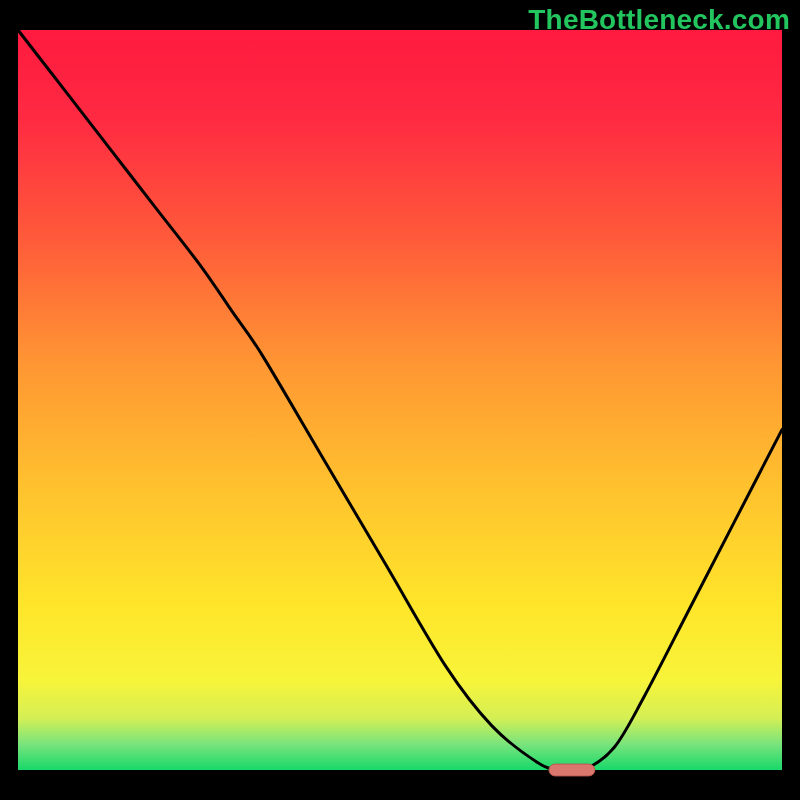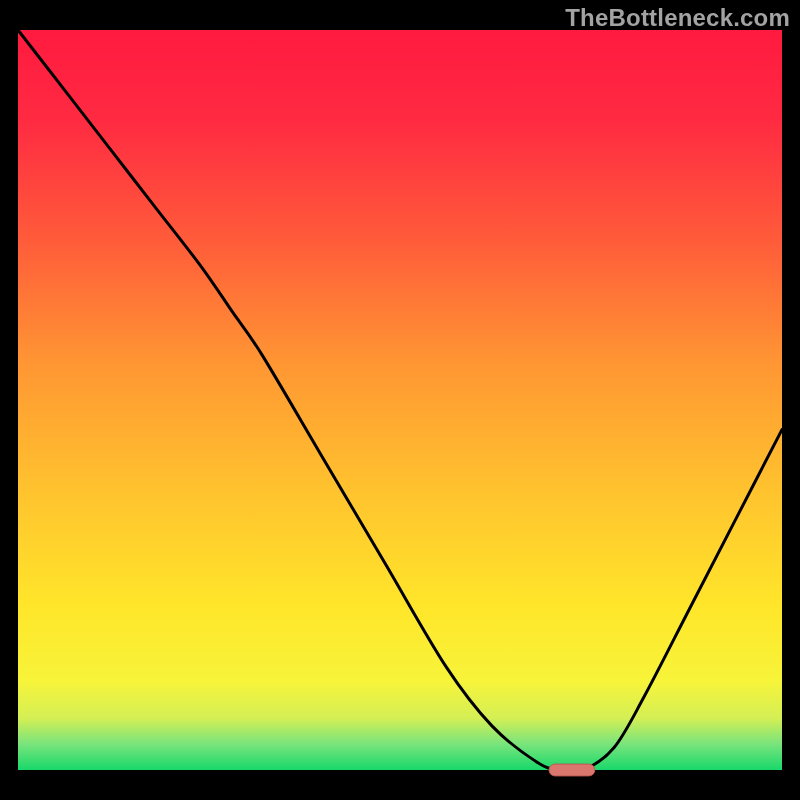--- a/index.html
+++ b/index.html
@@ -14,23 +14,23 @@
   .frame {
     position: relative;
     width: 800px;
     height: 800px;
     background: #000;
   }
   .watermark {
     position: absolute;
     top: 4px;
     right: 10px;
-    font-size: 24px;
+    font-size: 28px;
     font-weight: 600;
-    color: #a3a3a3;
+    color: #22c55e;
     letter-spacing: 0.2px;
     z-index: 5;
   }
   svg {
     position: absolute;
     top: 0;
     left: 0;
   }
 </style>
 </head>

